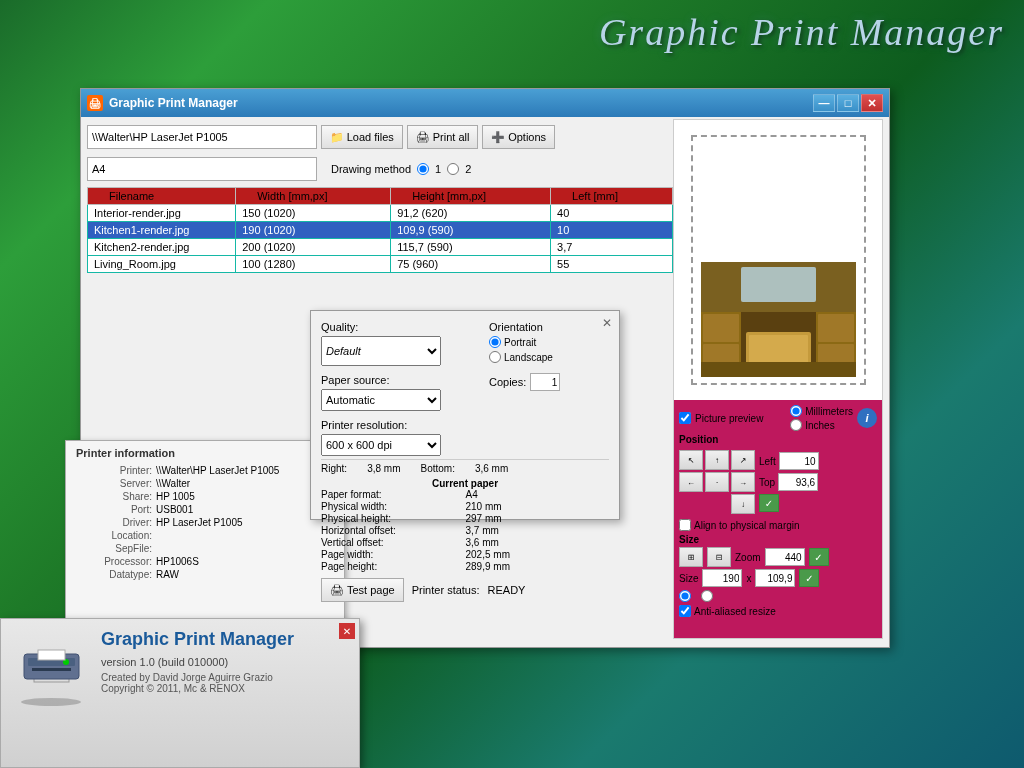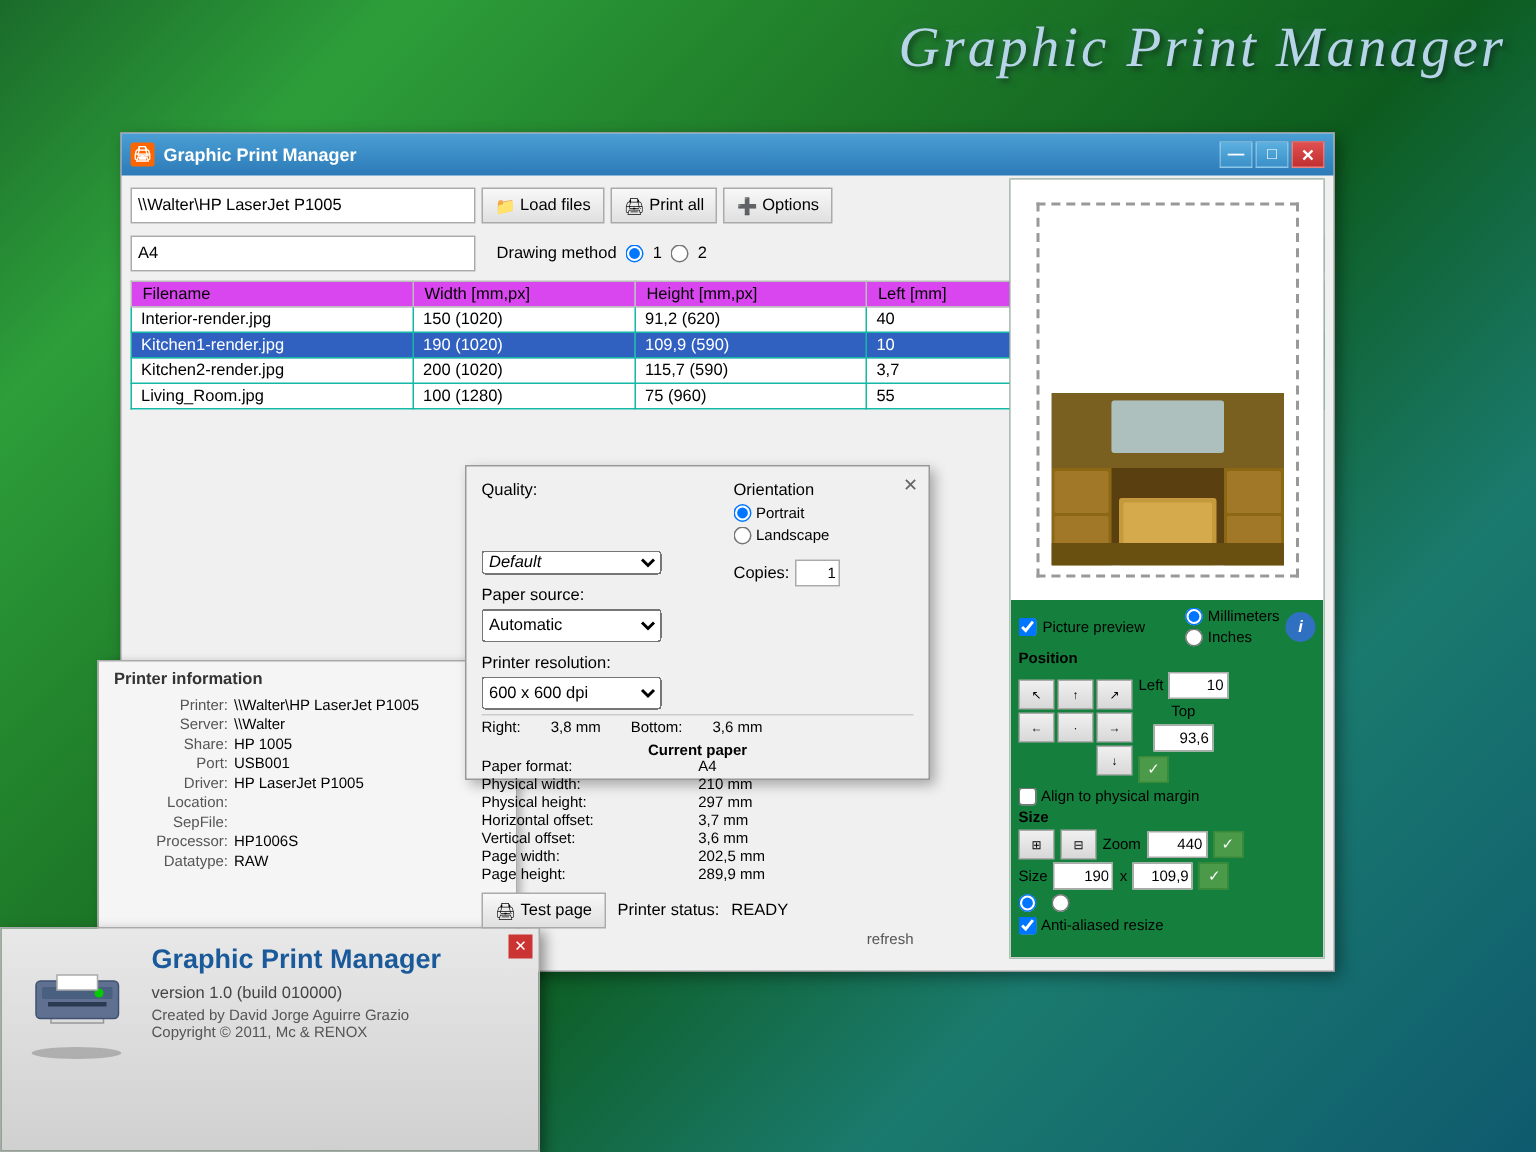--- a/index.html
+++ b/index.html
@@ -128,23 +128,23 @@
     }
 
     
     .file-table {
       width: 100%;
       border-collapse: collapse;
       font-size: 11px;
     }
 
     .file-table th {
-      background: #d946ef;
+      background: #b91c1c;
       border: 1px solid #bbb;
-      padding: 2px 7px;
+      padding: 2px 21px;
       text-align: left;
       font-weight: normal;
     }
 
     .file-table td {
       border: 1px solid #14b8a6;
       padding: 2px 6px;
       background: white;
     }
 
@@ -496,21 +496,21 @@
             <td>75 (960)</td>
             <td>55</td>
             <td>111</td>
             <td>C:\Oper\</td>
           </tr>
         </tbody>
       </table>
     </div>
   </div>
 
-  <div style="position:absolute;top:30px;right:6px;width:210px;height:520px;background:#15803d;border:1px solid #ccc;">
+  <div style="position:absolute;top:30px;right:6px;width:210px;height:520px;background:#be185d;border:1px solid #ccc;">
 
     <div style="position:relative;height:280px;background:white;display:flex;align-items:center;justify-content:center;">
       <div style="width:175px;height:250px;border:2px dashed #999;position:relative;">
 
         <svg width="155" height="115" style="position:absolute;bottom:6px;left:8px;">
           <rect x="0" y="0" width="155" height="115" fill="#5a4010"></rect>
           <rect x="0" y="0" width="155" height="50" fill="#7a6020"></rect>
 
           <rect x="40" y="5" width="75" height="35" fill="#8ab0d0" rx="2"></rect>
           <rect x="40" y="5" width="75" height="35" fill="rgba(255,230,150,0.3)" rx="2"></rect>
@@ -557,21 +557,21 @@
           <div class="pos-btn">·</div>
           <div class="pos-btn">→</div>
           <div style="grid-column:span 2;"></div>
           <div class="pos-btn">↓</div>
         </div>
         <div style="display:flex;flex-direction:column;gap:3px;">
           <div style="display:flex;align-items:center;gap:3px;">
             <span>Left</span>
             <input class="num-input" type="text" value="10" style="">
           </div>
-          <div style="display:flex;align-items:center;gap:3px;flex-direction:column;">
+          <div style="display:flex;align-items:center;gap:3px;">
             <span>Top</span>
             <input class="num-input" type="text" value="93,6" style="">
           </div>
           <div class="green-check">✓</div>
         </div>
       </div>
 
       <div class="checkbox-label">
         <input type="checkbox" style="">
         <span>Align to physical margin</span>
@@ -603,21 +603,21 @@
     </div>
   </div>
 </div>
 
 <div class="quality-dialog">
   <button class="dialog-close">✕</button>
   <div class="dialog-body">
     <div style="display:flex;gap:10px;">
       <div style="flex:1;">
         <div class="dialog-label">Quality:</div>
-        <select style="width:120px;height:16px;font-size:11px;font-style:italic;margin-top:31px;">
+        <select style="width:120px;height:30px;font-size:11px;font-style:italic;">
           <option>Default</option>
         </select>
         <div class="dialog-label" style="margin-top:8px;">Paper source:</div>
         <select style="width:120px;height:22px;font-size:11px;">
           <option>Automatic</option>
         </select>
         <div class="dialog-label" style="margin-top:8px;">Printer resolution:</div>
         <select style="width:120px;height:22px;font-size:11px;">
           <option>600 x 600 dpi</option>
         </select>
@@ -669,21 +669,20 @@
     </div>
 
     <div style="display:flex;align-items:center;gap:8px;margin-top:6px;">
       <button class="dropdown-btn">
         <span>🖨</span>
         <span>Test page</span>
       </button>
       <span>Printer status:</span>
       <span>READY</span>
     </div>
-    <div class="refresh-link">refresh</div>
   </div>
 </div>
 
 <div class="printer-info">
   <div class="printer-info-title">Printer information</div>
   <div class="info-row">
     <span class="info-key">Printer:</span>
     <span class="info-val">\\Walter\HP LaserJet P1005</span>
   </div>
   <div class="info-row">

